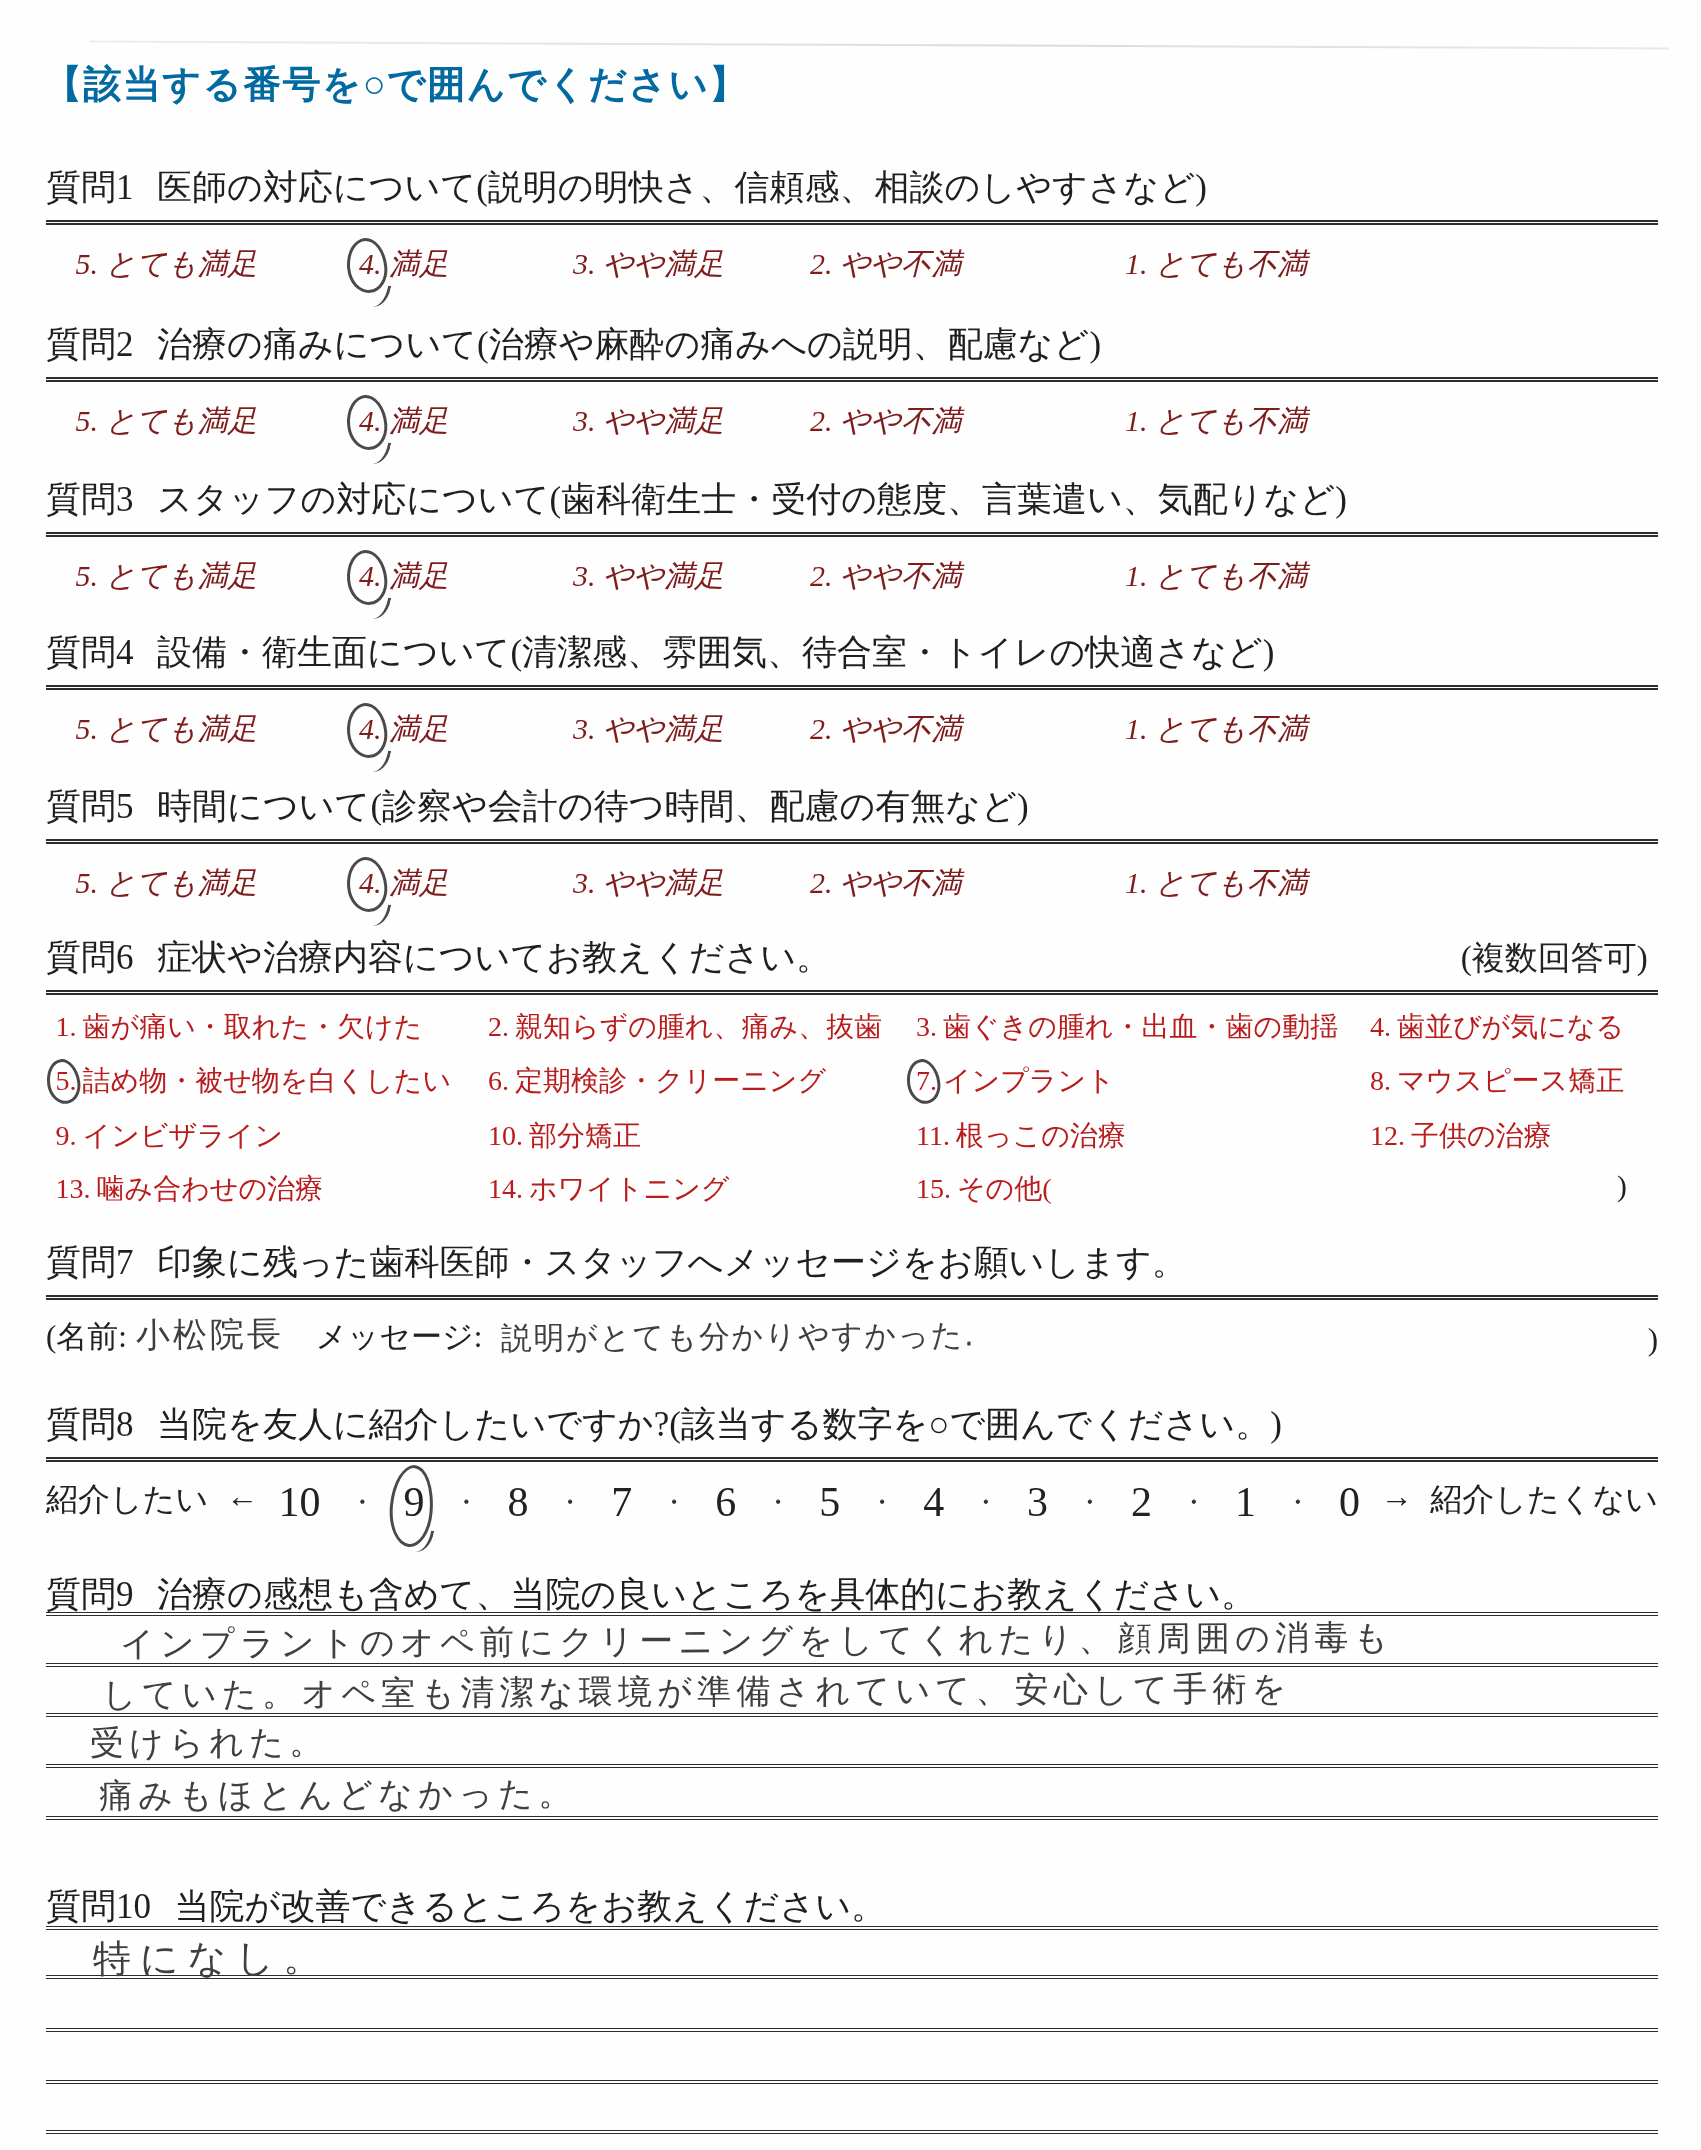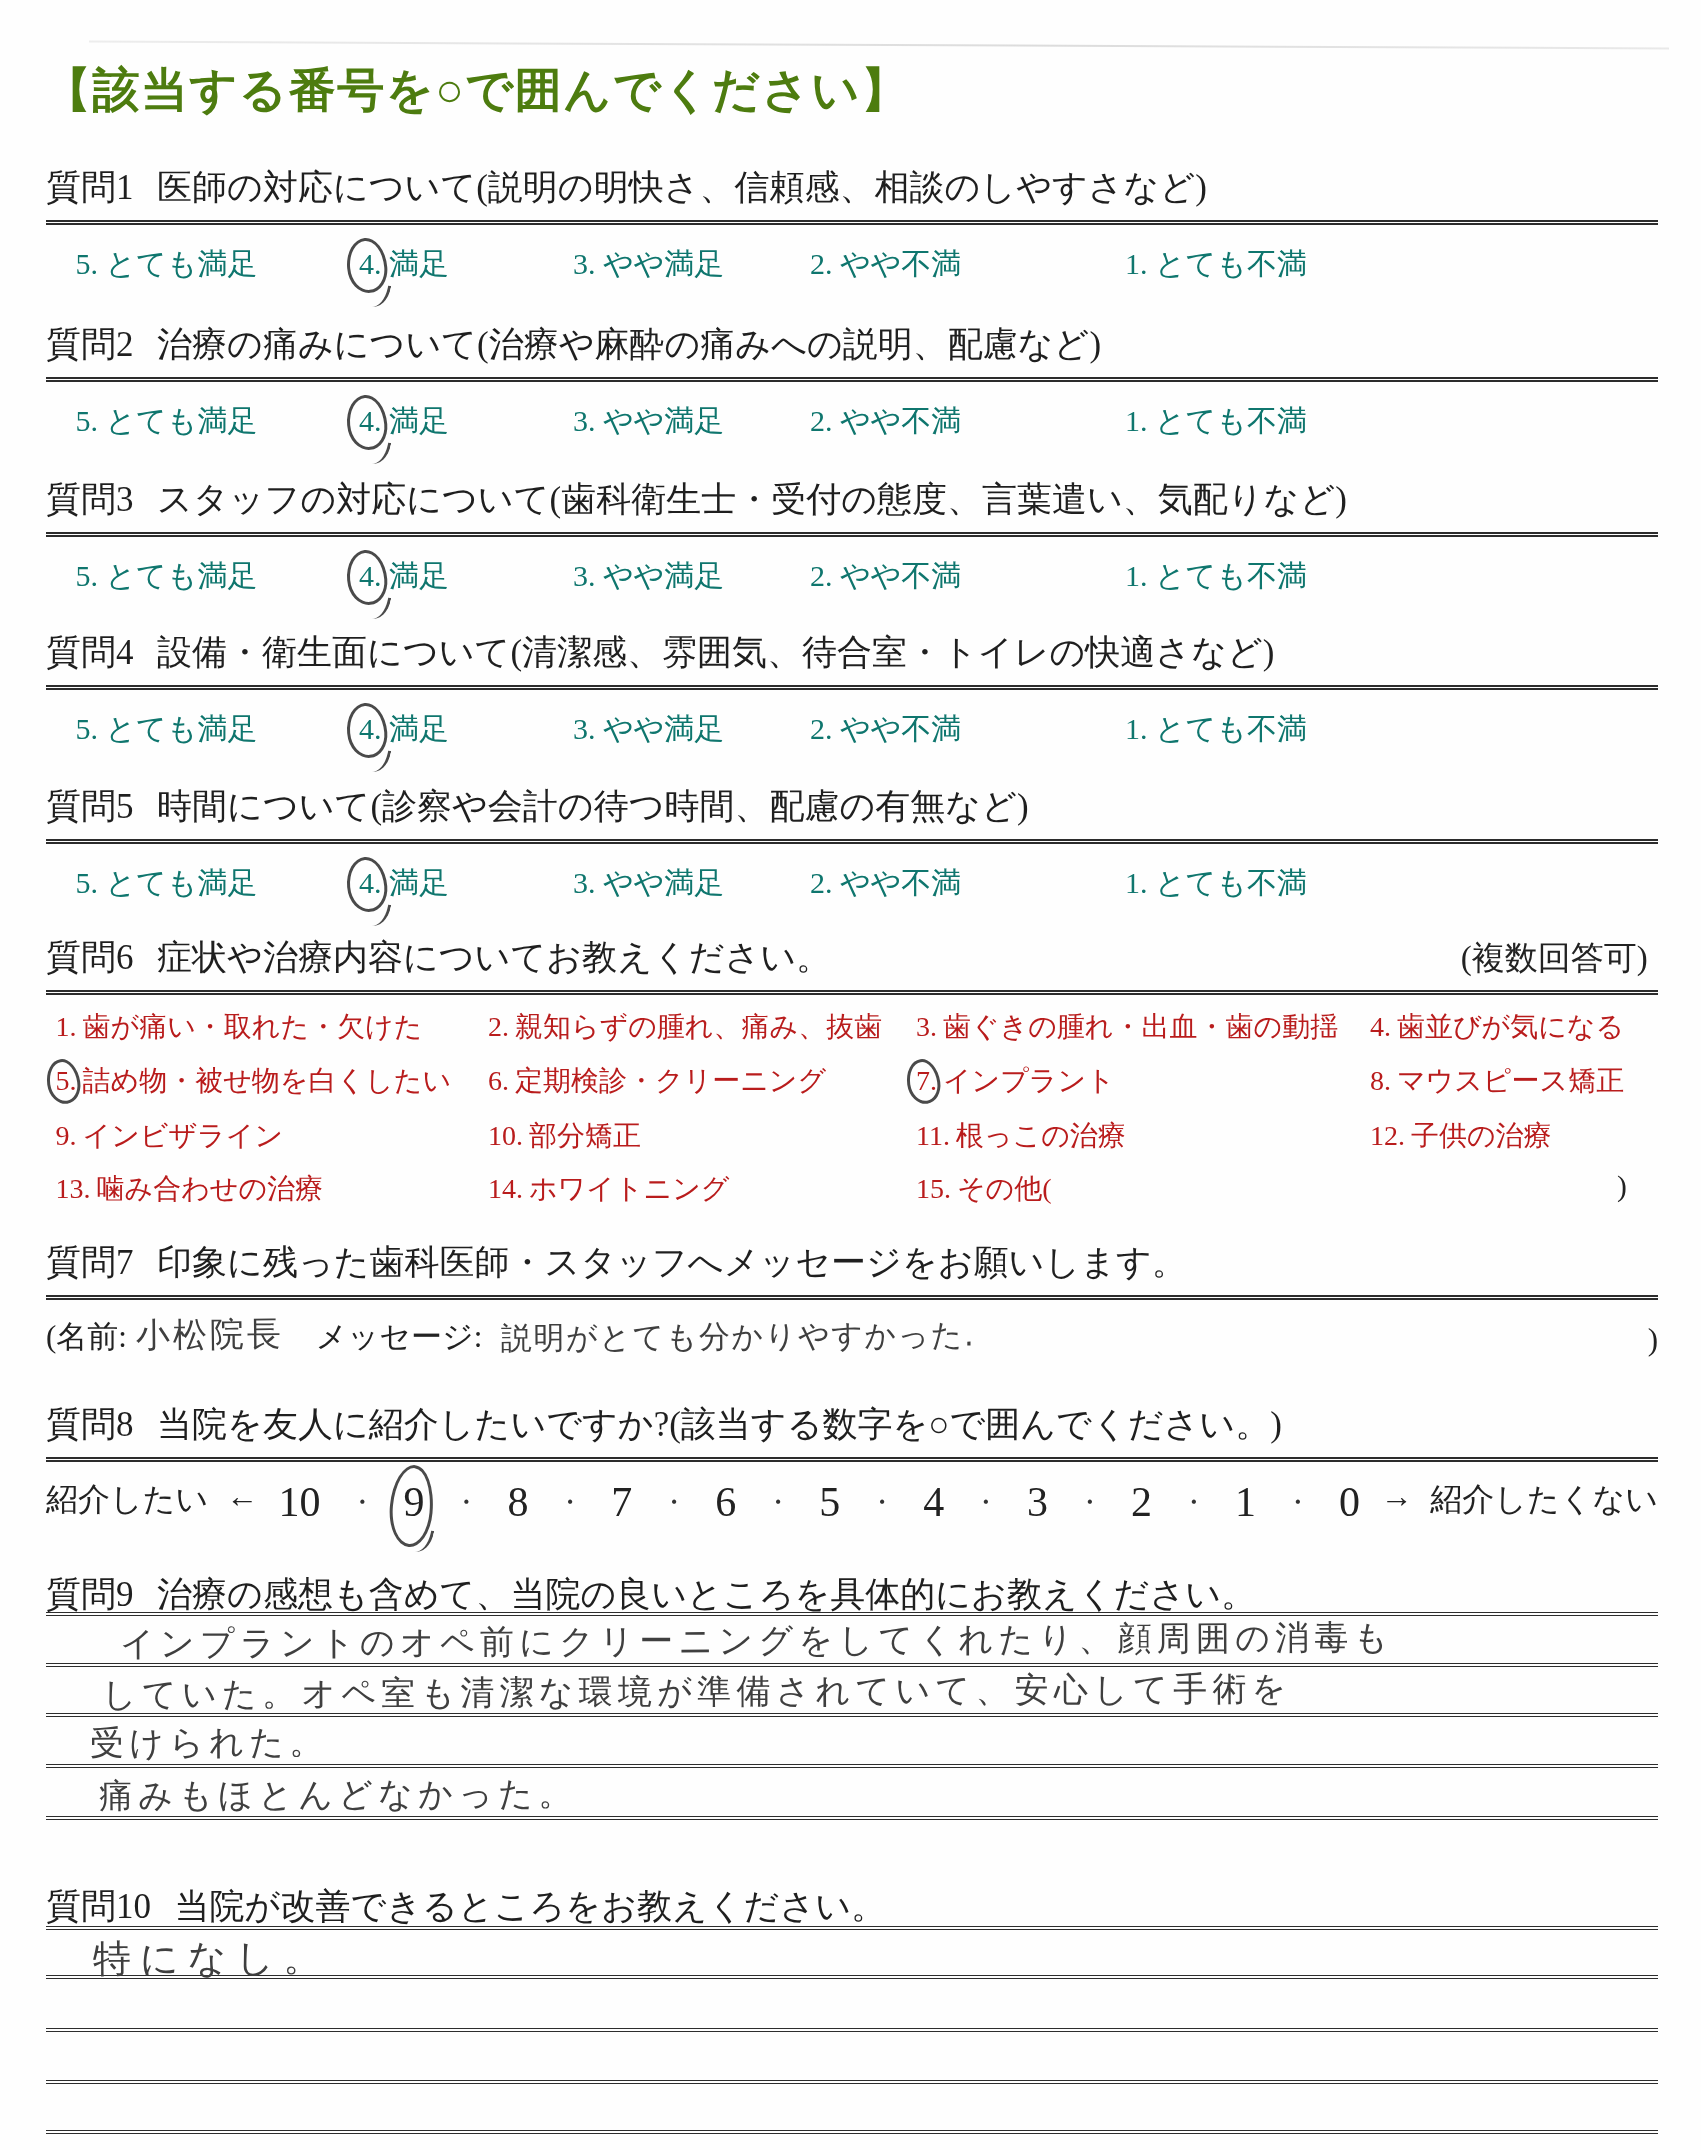--- a/index.html
+++ b/index.html
@@ -11,35 +11,35 @@
     color:#222;
     overflow:hidden;
   }
   .scan-line {
     position:absolute; top:44px; left:89px; width:1580px; height:2.2px;
     background:linear-gradient(to right,#ededed 0%,#dcdcdc 60%,#e9e9e9 100%);
     transform:rotate(0.25deg);
   }
   .doc-title {
     position:absolute; top:59px; left:44px;
-    font-size:47px; font-weight:bold; letter-spacing:1.5px; white-space:nowrap;
-    color:#4d7c0f;
+    font-size:38px; font-weight:bold; letter-spacing:1.5px; white-space:nowrap;
+    color:#0369a1;
   }
   .qblock { position:absolute; left:46px; width:1612px; }
   #q1{top:164px} #q2{top:321px} #q3{top:476px} #q4{top:629px} #q5{top:783px}
   #q6{top:934px; height:295px;} #q7{top:1239px} #q8{top:1401px}
   #q9{top:1571px; height:255px;} #q10{top:1883px; height:255px;}
 
   .q-head { font-size:35px; white-space:nowrap; color:#1f1f1f; }
   .q-head .qid { margin-right:23.6px; }
   .rule { border-top:5.2px double #2c2c2c; margin-top:8.9px; }
 
   
   .rate-row { position:relative; height:89px; }
-  .rate-item { position:absolute; top:19px; font-size:30px; white-space:nowrap; color:#0f766e; }
+  .rate-item { position:absolute; top:19px; font-size:30px; white-space:nowrap; color:#7f1d1d;font-style:italic; }
   .rate-item .num { margin-right:7.4px; }
   .p1{left:29.5px} .p2{left:313px} .p3{left:527px} .p4{left:764px} .p5{left:1079px}
 
   
   .circ { position:relative; display:inline-block; }
   .circ::before {
     content:""; position:absolute; left:-11.8px; right:-5.9px; top:-8.9px; bottom:-11.8px;
     border:3px solid #4a4a4a;
     border-radius:50% 50% 48% 52% / 52% 56% 44% 48%;
     transform:rotate(-5deg);

